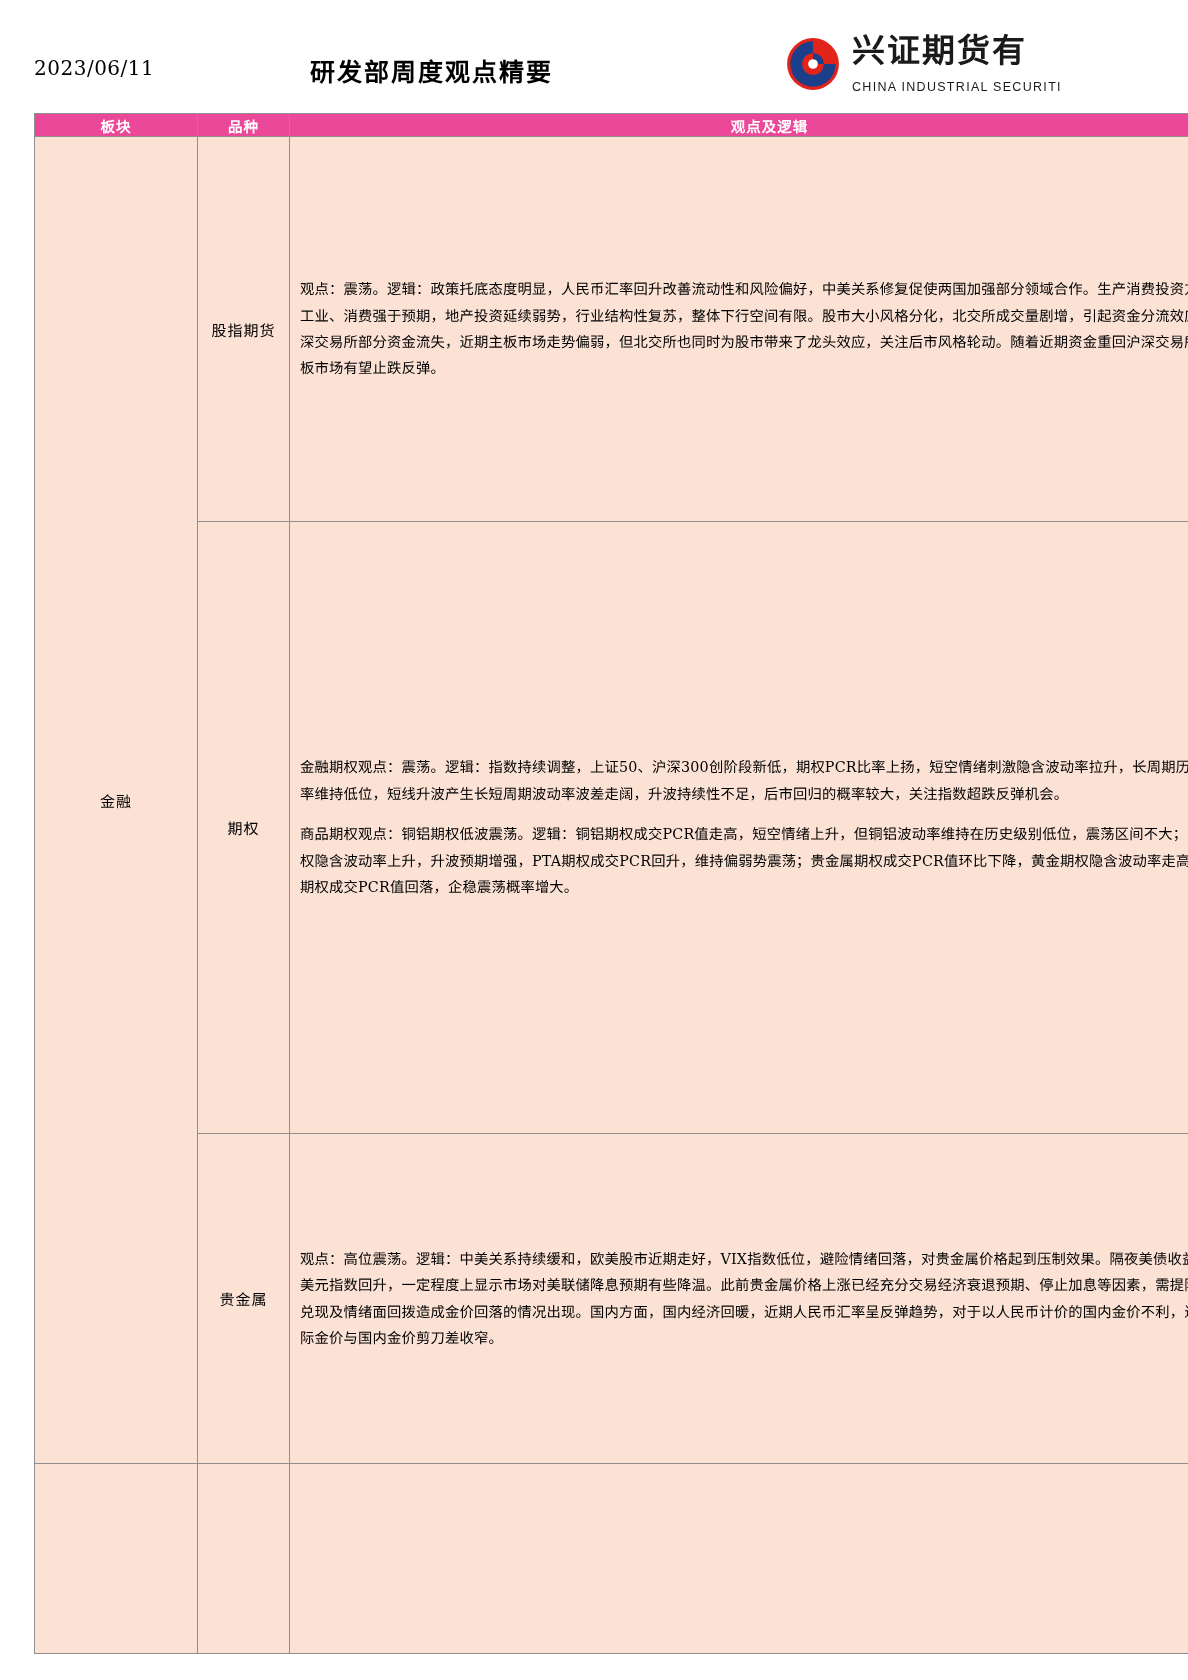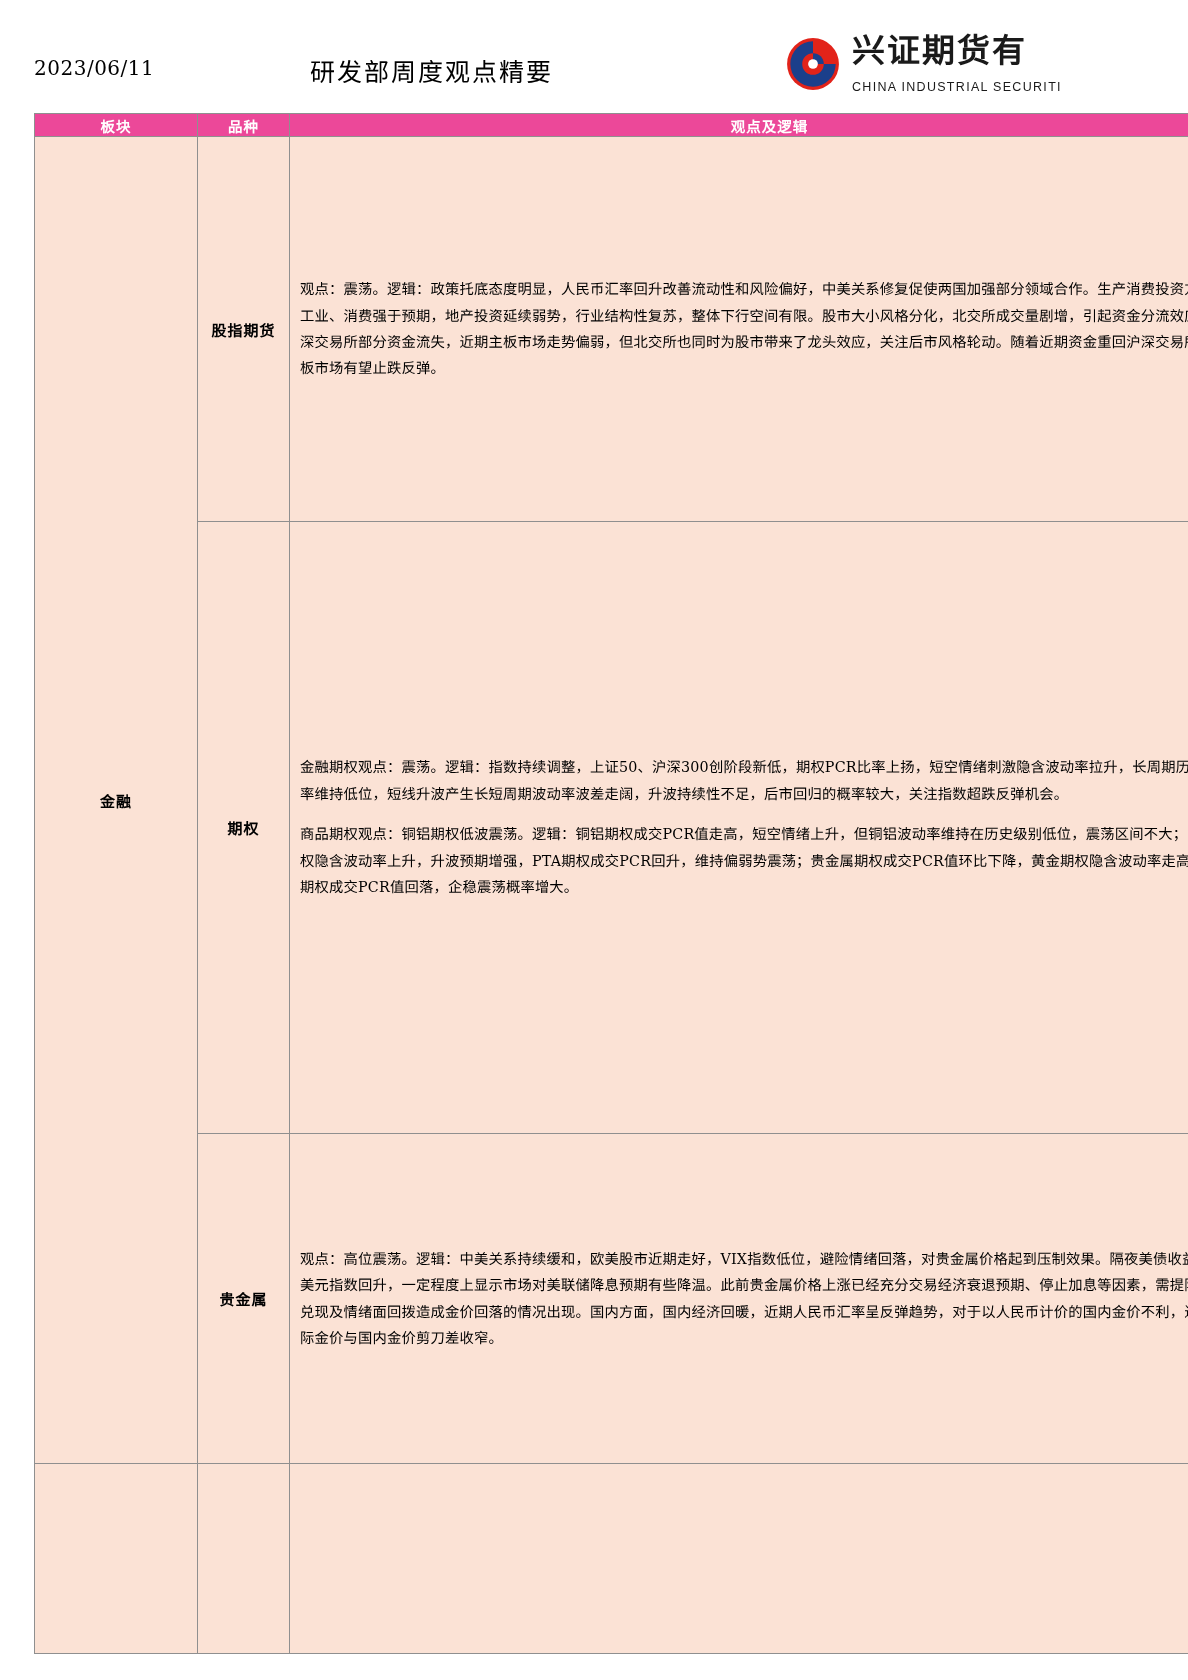--- a/index.html
+++ b/index.html
@@ -29,21 +29,21 @@
     font-size: 20px;
     color: #000;
     letter-spacing: 0.5px;
     white-space: nowrap;
   }
   .header-title {
     position: absolute;
     left: 310px;
     top: 52px;
     font-size: 25px;
-    font-weight: normal;
+    font-weight: bold;
     letter-spacing: 2px;
     color: #000;
     white-space: nowrap;
   }
   .logo-wrap {
     position: absolute;
     left: 786px;
     top: 34px;
     display: flex;
     align-items: center;
@@ -105,21 +105,20 @@
   }
 
   tbody td {
     background: #fbe2d5;
   }
   td.sector, td.variety {
     text-align: center;
     font-size: 15px;
     color: #000;
     letter-spacing: 1px;
-    font-weight: bold;
   }
   td.view {
     text-align: left;
     padding: 0 10px;
     font-size: 14.3px;
     line-height: 1.85;
     color: #000;
     letter-spacing: 0.2px;
   }
   td.view p {

